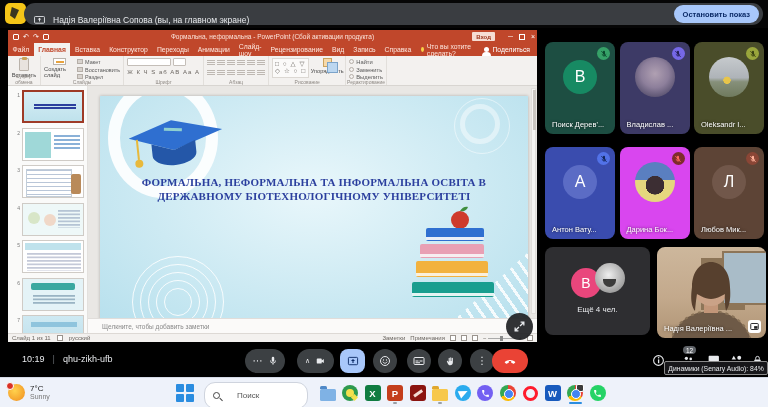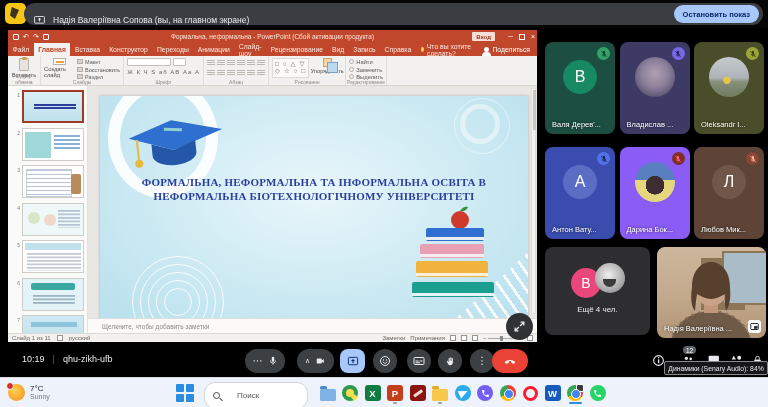--- a/index.html
+++ b/index.html
@@ -369,21 +369,21 @@
           <svg width="105" height="58" viewBox="0 0 105 58">
             <polygon points="52,2 102,16 52,32 8,16" fill="#2f6fd0"></polygon>
             <path d="M30 24v12c0 6 10 11 22 11s22-5 22-11V24l-22 8z" fill="#2457a8"></path>
             <line x1="16" y1="18" x2="16" y2="38" stroke="#e8b93c" stroke-width="2"></line>
             <circle cx="16" cy="42" r="4" fill="#e8b93c"></circle>
             <rect x="44" y="10" width="18" height="3" fill="#8fd0d0" transform="rotate(8 53 11)"></rect>
           </svg>
         </div>
         <div class="slidetitle">
           <div>ФОРМАЛЬНА, НЕФОРМАЛЬНА ТА ІНФОРМАЛЬНА ОСВІТА В</div>
-          <div>НЕФОРМАЛЬНА БІОТЕХНОЛОГІЧНОМУ УНІВЕРСИТЕТІ</div>
+          <div>ДЕРЖАВНОМУ БІОТЕХНОЛОГІЧНОМУ УНІВЕРСИТЕТІ</div>
         </div>
         <div class="arcs">
           <i style="left:36px;top:36px;width:28px;height:28px;"></i>
           <i style="left:28px;top:28px;width:44px;height:44px;"></i>
           <i style="left:20px;top:20px;width:60px;height:60px;"></i>
           <i style="left:12px;top:12px;width:76px;height:76px;"></i>
           <i style="left:4px;top:4px;width:92px;height:92px;"></i>
         </div>
         <div class="stripes"></div>
         <div class="bookswrap">
@@ -440,21 +440,21 @@
 
   <div id="pgrid">
       <div class="tile" style="left: 545px; top: 42px; width: 70px; height: 92px; background: rgb(29, 78, 66);">
         <div class="avatar" style="background: rgb(23, 138, 99);">В</div>
         <div class="badge" style="background: rgb(54, 162, 104);">
           <svg width="8" height="8" viewBox="0 0 24 24">
             <path d="M12 14a3 3 0 0 0 3-3V5a3 3 0 0 0-6 0v6a3 3 0 0 0 3 3zm5-3a5 5 0 0 1-10 0H5a7 7 0 0 0 6 6.92V21h2v-3.08A7 7 0 0 0 19 11h-2z" fill="#0c4a2e"></path>
             <line x1="4" y1="3" x2="20" y2="21" stroke="#0c4a2e" stroke-width="2.6"></line>
           </svg>
         </div>
-        <div class="tname">Валя Дерев'...</div>
+        <div class="tname">Поиск Дерев'...</div>
       </div>
       <div class="tile" style="left: 619.5px; top: 42px; width: 70px; height: 92px; background: rgb(61, 58, 102);">
         <div class="avatar photo ph-face"></div>
         <div class="badge" style="background: rgb(118, 104, 232);">
           <svg width="8" height="8" viewBox="0 0 24 24">
             <path d="M12 14a3 3 0 0 0 3-3V5a3 3 0 0 0-6 0v6a3 3 0 0 0 3 3zm5-3a5 5 0 0 1-10 0H5a7 7 0 0 0 6 6.92V21h2v-3.08A7 7 0 0 0 19 11h-2z" fill="#262059"></path>
             <line x1="4" y1="3" x2="20" y2="21" stroke="#262059" stroke-width="2.6"></line>
           </svg>
         </div>
         <div class="tname">Владислав ...</div>
@@ -472,21 +472,21 @@
       <div class="tile" style="left: 545px; top: 147px; width: 70px; height: 92px; background: rgb(58, 76, 174);">
         <div class="avatar" style="background: rgb(91, 108, 197);">А</div>
         <div class="badge" style="background: rgb(82, 114, 232);">
           <svg width="8" height="8" viewBox="0 0 24 24">
             <path d="M12 14a3 3 0 0 0 3-3V5a3 3 0 0 0-6 0v6a3 3 0 0 0 3 3zm5-3a5 5 0 0 1-10 0H5a7 7 0 0 0 6 6.92V21h2v-3.08A7 7 0 0 0 19 11h-2z" fill="#14275e"></path>
             <line x1="4" y1="3" x2="20" y2="21" stroke="#14275e" stroke-width="2.6"></line>
           </svg>
         </div>
         <div class="tname">Антон Вату...</div>
       </div>
-      <div class="tile" style="left: 619.5px; top: 147px; width: 70px; height: 92px; background: #8b5cf6;">
+      <div class="tile" style="left: 619.5px; top: 147px; width: 70px; height: 92px; background: #d946ef;">
         <div class="avatar photo ph-flag"></div>
         <div class="badge" style="background: rgb(126, 44, 44);">
           <svg width="8" height="8" viewBox="0 0 24 24">
             <path d="M12 14a3 3 0 0 0 3-3V5a3 3 0 0 0-6 0v6a3 3 0 0 0 3 3zm5-3a5 5 0 0 1-10 0H5a7 7 0 0 0 6 6.92V21h2v-3.08A7 7 0 0 0 19 11h-2z" fill="#ff6b5e"></path>
             <line x1="4" y1="3" x2="20" y2="21" stroke="#ff6b5e" stroke-width="2.6"></line>
           </svg>
         </div>
         <div class="tname">Дарина Бок...</div>
       </div>
       <div class="tile" style="left: 694px; top: 147px; width: 70px; height: 92px; background: rgb(93, 68, 54);">

